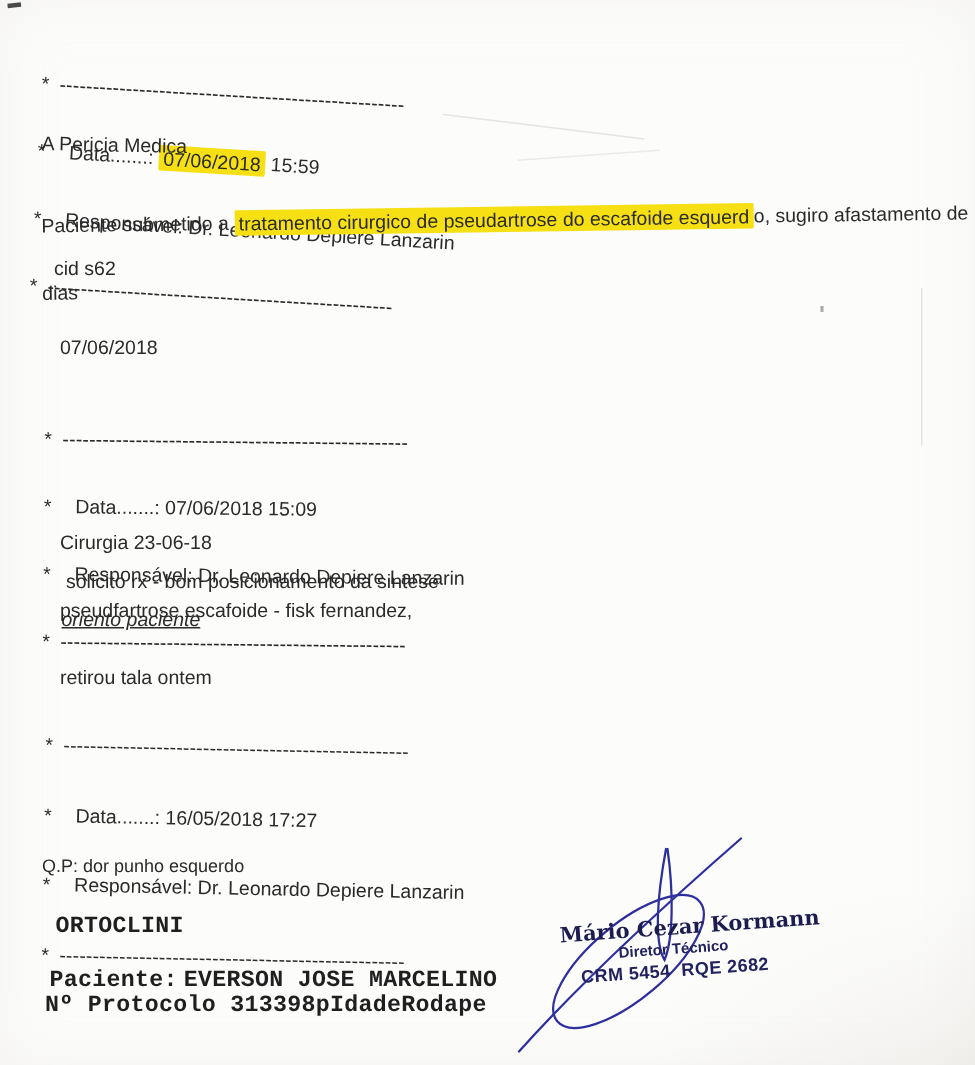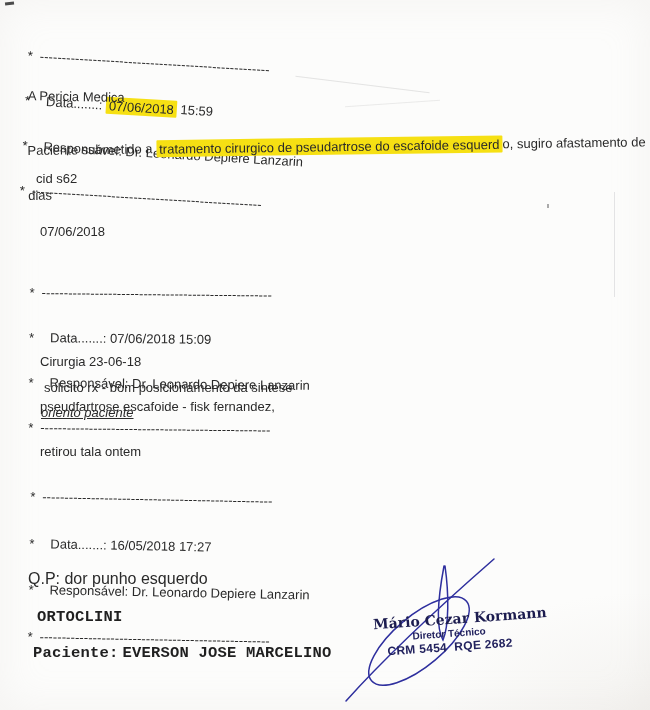--- a/index.html
+++ b/index.html
@@ -113,26 +113,27 @@
       <span class="star">*</span><span class="etext">Data.......: 16/05/2018 17:27</span>
     </div>
     <div class="erow">
       <span class="star">*</span><span class="etext">Responsável: Dr. Leonardo Depiere Lanzarin</span>
     </div>
     <div class="erow">
       <span class="star">*</span><span class="dashline">----------------------------------------------------</span>
     </div>
   </div>
 
-  <div class="abs line" style="left:28px; top:570px; font-size:16px;">Q.P: dor punho esquerdo</div>
+  <div class="abs line" style="left:28px; top:570px; font-size:12px;">Q.P: dor punho esquerdo</div>
 
   <div class="abs footer-line" style="left:37px; top:608px;">ORTOCLINI</div>
   <div class="abs footer-line footer-paciente" style="left:33px; top:644px;">
     <span>Paciente:</span><span>EVERSON JOSE MARCELINO</span>
   </div>
+  <div class="abs footer-line" style="left:30px; top:661px;">Nº Protocolo 313398pIdadeRodape</div>
 
   <svg class="abs sig-svg" width="168" height="160" viewBox="0 0 168 160">
     <g fill="none" stroke="#2e2f9e" stroke-width="1.5" stroke-linecap="round">
       <ellipse cx="86" cy="91" rx="62" ry="25" transform="rotate(-40 86 91)"></ellipse>
       <path d="M 13 151 C 55 104, 106 57, 161 9"></path>
       <path d="M 111 16 C 105 48, 103 78, 110 90 C 116 76, 116 44, 112 16"></path>
     </g>
   </svg>
 
   <div class="abs stamp">

